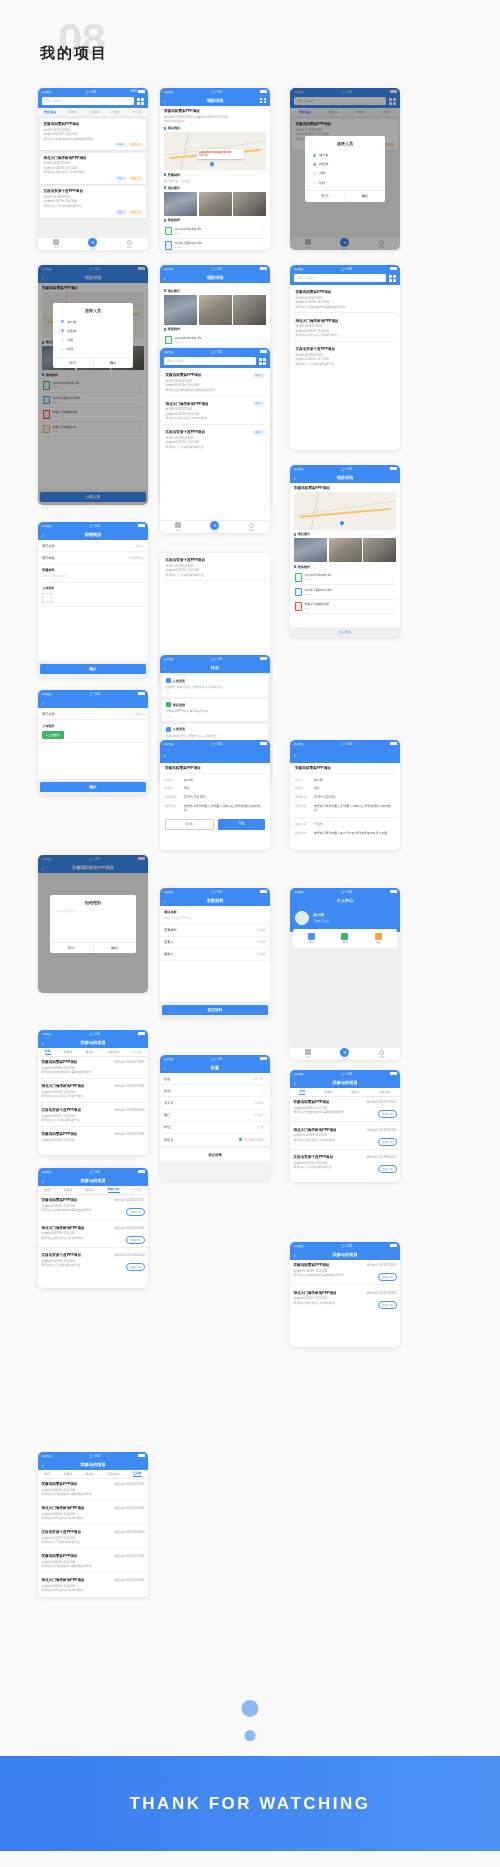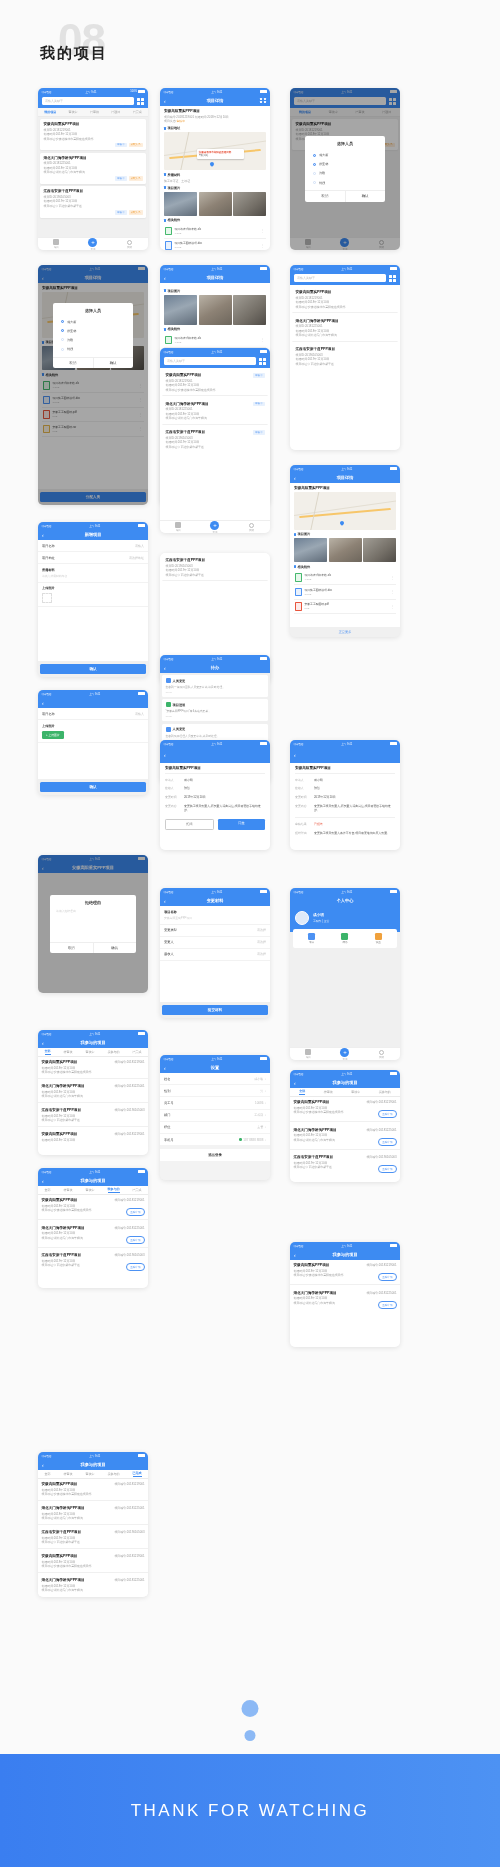--- a/index.html
+++ b/index.html
@@ -189,24 +189,24 @@
   .bp.fill { background:#3d8bf2; color:#fff;}
   
   .m-card { background:#fff; border-radius:1.5px; padding:3px 3.5px; margin-bottom:2.5px;}
   .m-h { display:flex; align-items:center; gap:2px; font-size:3.2px; font-weight:700; color:#333;}
   .m-ic { width:5px;height:5px;border-radius:1px;}
   .m-b { font-size:2.8px; color:#999; margin-top:1.8px; line-height:1.5;}
   .m-t { font-size:2.5px; color:#ccc; margin-top:2px;}
   
   .dot { position:absolute; border-radius:50%; background:#8cb9f5; left:50%; transform:translateX(-50%);}
   .thanks {
-    position:absolute; left:0; bottom:0; width:500px; height:113px;
+    position:absolute; left:0; bottom:16px; width:500px; height:95px;
     background:linear-gradient(90deg,#3a7ef0,#4d92f3);
     display:flex; align-items:center; justify-content:center;
-    color:#fff; font-size:17px; font-weight:400; letter-spacing:2.5px;
+    color:#fff; font-size:17px; font-weight:700; letter-spacing:2.5px;
   }
 </style>
 </head>
 <body>
 
 <div class="page-header">
   <div class="big-num">08</div>
   <div class="page-title">我的项目</div>
 </div>
 

